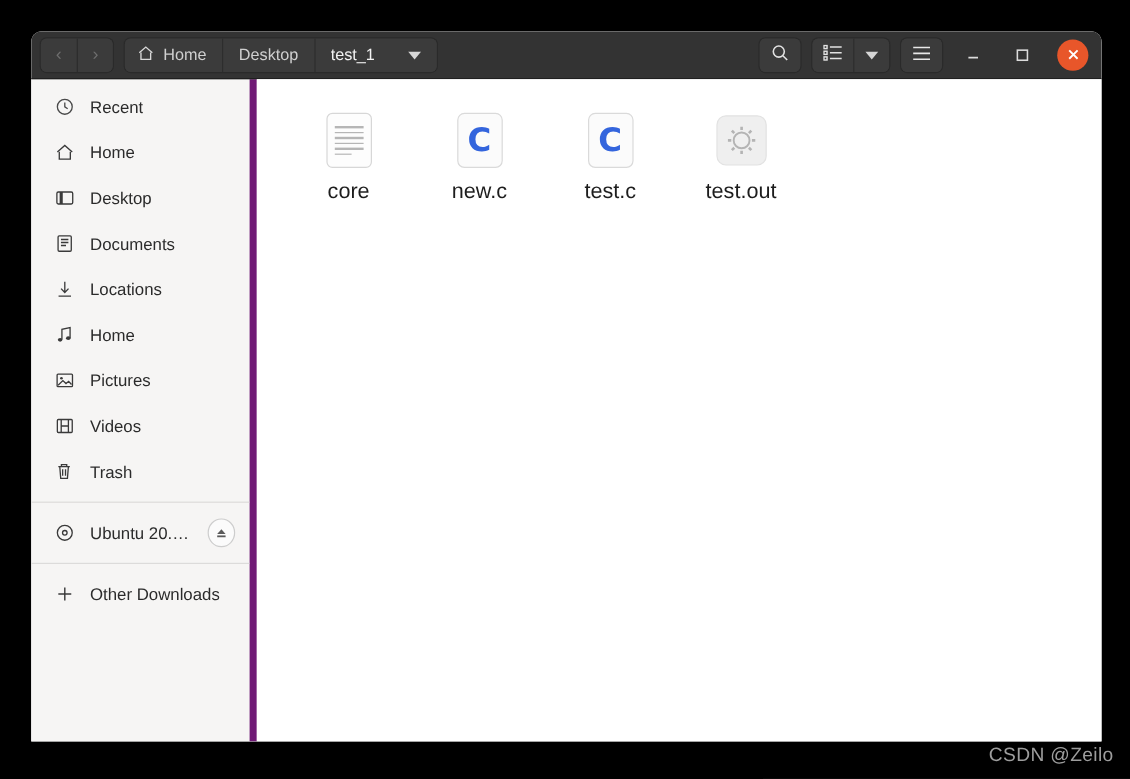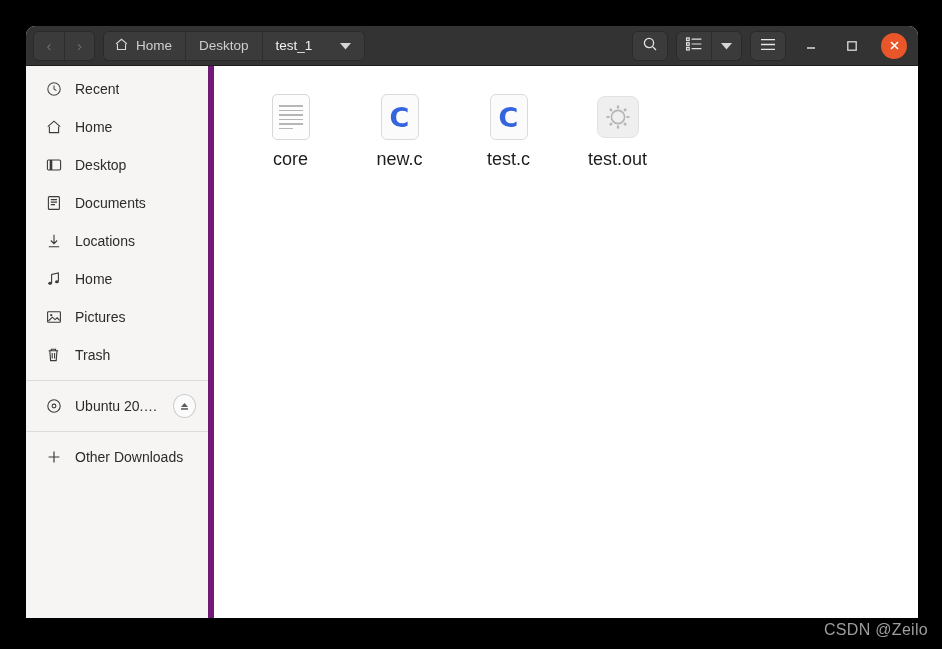--- a/index.html
+++ b/index.html
@@ -422,20 +422,29 @@
         <span class="side-icon">
           <svg width="16" height="16" viewBox="0 0 16 16" fill="none" stroke="#3a3a3a" stroke-width="1.1">
             <rect x="1.6" y="2.8" width="12.8" height="10.4" rx="0.8"></rect>
             <circle cx="5.2" cy="6.2" r="1.1" fill="#3a3a3a" stroke="none"></circle>
             <path d="M2.4 12 L6.4 8.2 L9 10.6 L11.2 8.8 L13.6 11.4" stroke-width="1.1"></path>
           </svg>
         </span>
         <span class="side-label">Pictures</span>
       </div>
 
+      <div class="side-item">
+        <span class="side-icon">
+          <svg width="16" height="16" viewBox="0 0 16 16" fill="none" stroke="#3a3a3a" stroke-width="1.1">
+            <rect x="1.8" y="2.6" width="12.4" height="10.8" rx="0.8"></rect>
+            <path d="M5 2.6 V13.4 M11 2.6 V13.4 M5 8 H11"></path>
+          </svg>
+        </span>
+        <span class="side-label">Videos</span>
+      </div>
 
       <div class="side-item">
         <span class="side-icon">
           <svg width="16" height="16" viewBox="0 0 16 16" fill="none" stroke="#3a3a3a" stroke-width="1.1">
             <path d="M2.6 3.8 H12.2 M5.2 3.8 V2.2 H9.6 V3.8"></path>
             <path d="M3.8 3.8 L4.6 13.6 H10.2 L11 3.8"></path>
             <path d="M6.2 6 V11.4 M8.6 6 V11.4"></path>
           </svg>
         </span>
         <span class="side-label">Trash</span>

